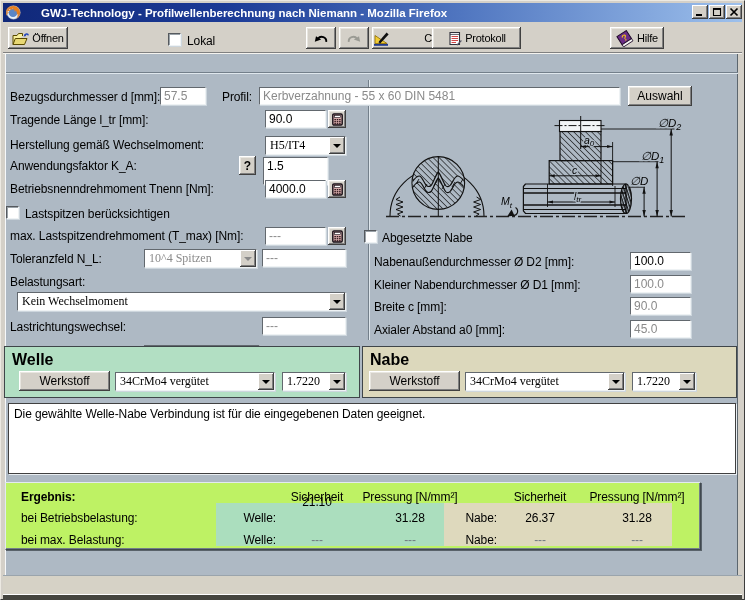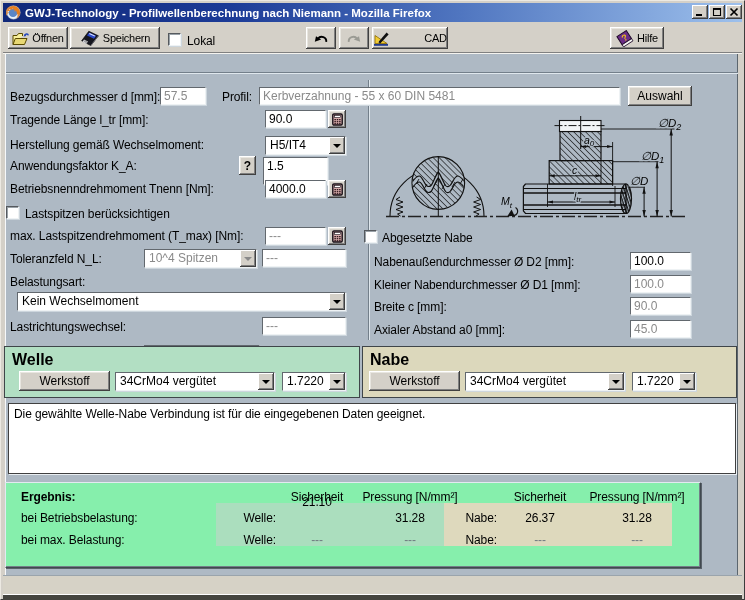--- a/index.html
+++ b/index.html
@@ -1,47 +1,47 @@
 <!DOCTYPE html>
 <html><head>
 <meta charset="utf-8">
 <style>
 *{margin:0;padding:0;box-sizing:border-box;}
 html,body{width:745px;height:600px;}
 body{position:relative;background:#d4d0c8;font-family:"Liberation Sans",sans-serif;font-size:11px;color:#000;overflow:hidden;}
 .abs{position:absolute;}
 #frame{position:absolute;left:0;top:0;width:745px;height:600px;border:1px solid;border-color:#ece9e2 #3c3c3c #3c3c3c #ece9e2;}
 #titlebar{position:absolute;left:3px;top:3px;width:739px;height:19px;background:linear-gradient(90deg,#102879 0%,#1b3a96 30%,#5076c0 62%,#9dc0ec 100%);display:flex;align-items:center;overflow:hidden;}
-#title-text{color:#fff;font-weight:bold;font-size:11.5px;margin-left:4px;letter-spacing:0;white-space:nowrap;}
+#title-text{color:#fff;font-weight:bold;font-size:11.5px;margin-left:20px;letter-spacing:0;white-space:nowrap;}
 .tb-ctl{position:absolute;top:5px;width:16px;height:14px;background:#d4d0c8;box-shadow:inset -1px -1px 0 #404040,inset 1px 1px 0 #fff,inset -2px -2px 0 #808080;font-size:9px;display:flex;align-items:center;justify-content:center;}
 #toolbar{position:absolute;left:3px;top:22px;width:739px;height:30px;background:#d4d0c8;}
 .tbtn{position:absolute;top:5px;height:22px;background:#d4d0c8;box-shadow:inset -1px -1px 0 #404040,inset 1px 1px 0 #fff,inset -2px -2px 0 #808080,inset 2px 2px 0 #e8e6e0;display:flex;align-items:center;justify-content:center;gap:3px;font-size:11px;letter-spacing:-0.25px;}
 .tbtn svg{flex:0 0 auto;}
 #tb-line1{position:absolute;left:3px;top:52px;width:739px;height:1px;background:#808080;}
 #tb-line2{position:absolute;left:3px;top:53px;width:739px;height:1px;background:#f4f3ef;}
 #content{position:absolute;left:5px;top:54px;width:733px;height:521px;background:#aeb9c4;border-left:1px solid #f6f8fa;border-right:1px solid #5c666e;}
 .groove-h{position:absolute;height:1px;background:#737f8a;}
 .groove-h:after{content:"";position:absolute;left:0;top:1px;width:100%;height:1px;background:#dfe7ed;}
 .groove-v{position:absolute;width:1px;background:#737f8a;}
 .groove-v:after{content:"";position:absolute;left:1px;top:0;width:1px;height:100%;background:#dfe7ed;}
 .lbl{position:absolute;white-space:nowrap;font-size:12px;letter-spacing:-0.1px;}
 .field{position:absolute;background:#fff;border:1px solid;border-color:#62686e #eef2f4 #eef2f4 #62686e;box-shadow:1px 1px 0 #cdd6dd;padding:1px 3px 0 3px;font-size:12px;overflow:hidden;white-space:nowrap;}
 .field.dis{color:#8a8a8a;}
 .combo{position:absolute;background:#fff;border:1px solid;border-color:#62686e #eef2f4 #eef2f4 #62686e;box-shadow:1px 1px 0 #cdd6dd;display:flex;font-size:12px;}
-.combo .ctxt{flex:1;padding:1px 0 0 4px;overflow:hidden;white-space:nowrap;}
+.combo .ctxt{flex:1;padding:1px 0 0 4px;overflow:hidden;white-space:nowrap;font-family:Liberation Serif, serif;}
 .combo .carr{width:16px;align-self:stretch;background:#d4d0c8;box-shadow:inset -1px -1px 0 #404040,inset 1px 1px 0 #fff,inset -2px -2px 0 #808080;display:flex;align-items:center;justify-content:center;}
 .combo .carr i{display:block;width:0;height:0;border:4px solid transparent;border-top:4px solid #000;margin-top:4px;}
 .combo.dis .ctxt{color:#8a8a8a;}
 .combo.dis .carr i{border-top-color:#8a8a8a;}
 .pbtn{position:absolute;background:#d4d0c8;box-shadow:inset -1px -1px 0 #404040,inset 1px 1px 0 #fff,inset -2px -2px 0 #808080,inset 2px 2px 0 #e8e6e0;display:flex;align-items:center;justify-content:center;font-size:12px;}
 .chk{position:absolute;width:13px;height:13px;background:#fff;border:1px solid;border-color:#55595e #eef2f4 #eef2f4 #55595e;box-shadow:1px 1px 0 #cdd6dd, inset 1px 1px 0 #9aa2a8;}
 .panel{position:absolute;border:1px solid #3f4549;}
 .panel .ptitle{position:absolute;left:7px;top:4px;font-weight:bold;font-size:16px;}
 #msgbox{position:absolute;left:8px;top:403px;width:728px;height:71px;background:#fff;border:1px solid #404040;box-shadow:1px 1px 0 #e9eef2;padding:3px 5px;font-size:12px;letter-spacing:-0.1px;}
-#results{position:absolute;left:5px;top:482px;width:696px;height:86px;background:#86efac;border:1px solid;border-color:#e3eaf0 #41494f #41494f #e3eaf0;box-shadow:inset -1px -1px 0 #737f88,1px 1px 0 #59626a;}
+#results{position:absolute;left:5px;top:482px;width:696px;height:68px;background:#bef264;border:1px solid;border-color:#e3eaf0 #41494f #41494f #e3eaf0;box-shadow:inset -1px -1px 0 #737f88,1px 1px 0 #59626a;}
 .rcell{position:absolute;height:43px;top:20px;}
 .rtx{position:absolute;white-space:nowrap;font-size:12px;letter-spacing:-0.1px;}
 .ctr{text-align:center;}
 .rgt{text-align:right;}
 .dim{color:#6f7a80;}
 #statusbar{position:absolute;left:3px;top:575px;width:739px;height:19px;background:#d6d2c6;border-top:1px solid #9aa4ac;}
 #bottomedge{position:absolute;left:3px;top:594px;width:739px;height:6px;background:#45453f;border-top:1px solid #fff;}
 </style>
 </head>
 <body>
@@ -77,31 +77,20 @@
 <div id="toolbar">
   <div class="tbtn" style="left:5px;width:60px;">
     <svg width="17" height="15" viewBox="0 0 17 15">
       <path d="M1 13.5V4.5h4l1.5-2h4v2.5" fill="#f7ef9c" stroke="#5a4a00" stroke-width="1"></path>
       <path d="M1 13.5l2.3-6h11.7l-2.5 6z" fill="#e8d874" stroke="#5a4a00" stroke-width="1"></path>
       <path d="M12.5 4.5c1.5-2.5 3.5-1.5 3.8-.2" fill="none" stroke="#2244bb" stroke-width="1.4"></path>
       <path d="M11.6 5.6l1.2-2.4 1.5 1.8z" fill="#2244bb"></path>
     </svg>
     <span>Öffnen</span>
   </div>
-  <div class="tbtn" style="left:67px;width:90px;">
-    <svg width="20" height="18" viewBox="0 0 20 18">
-      <path d="M1.6 11.8 L8.8 2.2 L18.4 6.8 L10.8 16.6 Z" fill="#16161e" stroke="#000" stroke-width=".6"></path>
-      <path d="M9.2 3.4 L16.2 6.8 L14 9.7 L7 6.4 Z" fill="#2a46c8"></path>
-      <path d="M9.6 4.1 L15.2 6.8 L14.6 7.6 L9 4.9 Z" fill="#dfe7ff"></path>
-      <path d="M4 10.6 L8 12.5 L6.2 14.9 L2.4 12.9 Z" fill="#d6d6da"></path>
-      <path d="M4.6 11.6 l2.6 1.3 M4.1 12.4 l2.6 1.3" stroke="#555" stroke-width=".5"></path>
-      <path d="M18.4 6.8 L10.8 16.6" stroke="#6a6a72" stroke-width="1"></path>
-    </svg>
-    <span>Speichern</span>
-  </div>
   <div class="chk" style="left:165px;top:11px;"></div>
   <span class="lbl" style="left:184px;top:12px;">Lokal</span>
   <div class="tbtn" style="left:303px;width:30px;">
     <svg width="16" height="13" viewBox="0 0 16 13">
       <path d="M13.2 9.9 A 4.6 4.4 0 0 0 4.9 6.7" fill="none" stroke="#000" stroke-width="1.9"></path>
       <polygon points="1.8,9.8 3.0,4.2 8.2,7.6" fill="#000"></polygon>
     </svg>
   </div>
   <div class="tbtn" style="left:336px;width:30px;">
     <svg width="16" height="13" viewBox="0 0 16 13">
@@ -112,20 +101,31 @@
     </svg>
   </div>
   <div class="tbtn" style="left:369px;width:76px;gap:34px;">
     <svg width="17" height="15" viewBox="0 0 17 15">
       <path d="M1 13.8h14" stroke="#223a8c" stroke-width="2"></path>
       <path d="M2 12.5h12l-12-8z" fill="#f2cc33" stroke="#8a6a00" stroke-width=".8"></path>
       <path d="M5.2 11.2L13.6 1.6l2 1.8-8.6 9.4z" fill="#101010"></path>
       <path d="M5.2 11.2l1.2 .5-.8-1.4z" fill="#e8e8e8"></path>
     </svg>
     <span>CAD</span>
+  </div>
+  <div class="tbtn" style="left:429px;width:89px;">
+    <svg width="15" height="15" viewBox="0 0 15 15">
+      <path d="M3 1.5h9.5v12H3z" fill="#fff" stroke="#30303a" stroke-width="1.1"></path>
+      <path d="M3 3.4h9.5" stroke="#30303a" stroke-width=".8"></path>
+      <g stroke="#cc3333" stroke-width=".9">
+        <path d="M4.5 5.5h6.5M4.5 7.5h6.5M4.5 9.5h6.5M4.5 11.5h4.5"></path>
+      </g>
+      <path d="M9.5 13.8L14 9.1l.8 .9-4.5 4.6z" fill="#555566"></path>
+    </svg>
+    <span>Protokoll</span>
   </div>
   <div class="tbtn" style="left:607px;width:54px;">
     <svg width="18" height="17" viewBox="0 0 18 17">
       <g transform="rotate(-33 9 8.5)">
         <rect x="3.2" y="2.6" width="11.2" height="9.6" fill="#6b2d86" stroke="#1f0a28" stroke-width="1"></rect>
         <rect x="3.2" y="12.2" width="11.2" height="2.6" fill="#f4f4f4" stroke="#1f0a28" stroke-width=".8"></rect>
         <text x="6.4" y="10.6" font-size="9" font-weight="bold" fill="#f2c21a" font-family="Liberation Sans,sans-serif">?</text>
       </g>
     </svg>
     <span>Hilfe</span>

